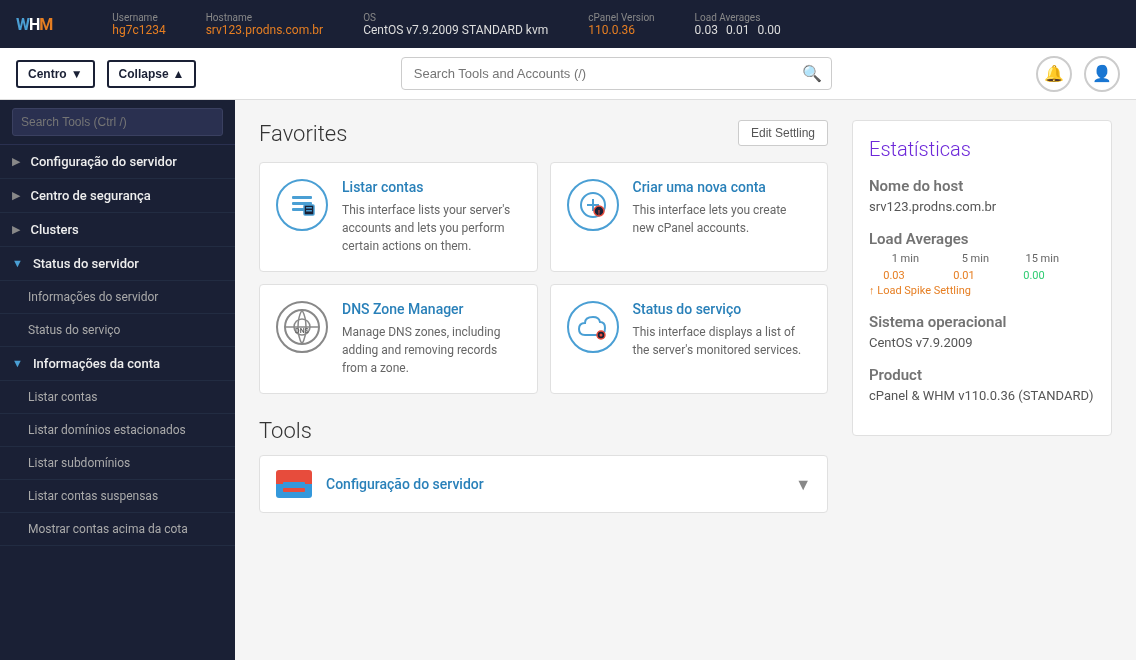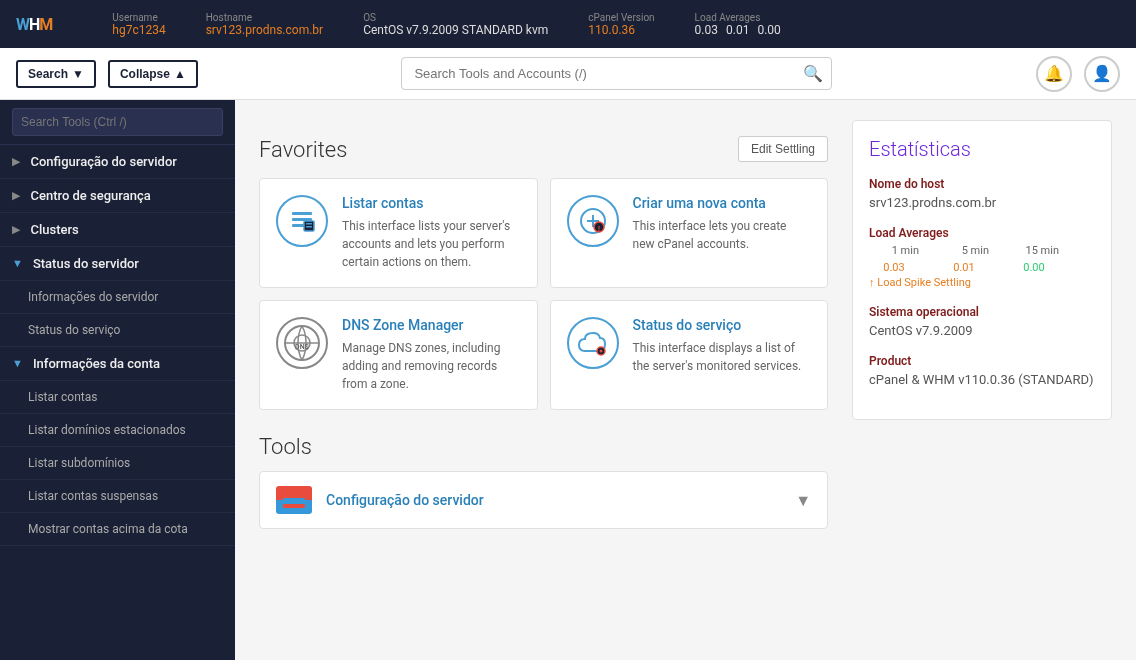--- a/index.html
+++ b/index.html
@@ -111,21 +111,20 @@
       background: #f5f5f5;
       display: flex; gap: 24px;
     }
     .content-main { flex: 1; }
     .content-sidebar { width: 260px; flex-shrink: 0; }
 
     
     .section-header {
       display: flex; align-items: center; justify-content: space-between;
       margin-bottom: 16px;
-      margin-top: 16px;
     }
     .section-title { font-size: 22px; font-weight: 300; color: #333; }
     .btn-edit-favorites {
       border: 1px solid #ccc; background: #fff; color: #555;
       padding: 5px 12px; border-radius: 3px; cursor: pointer; font-size: 12px;
     }
     .favorites-grid {
       display: grid; grid-template-columns: 1fr 1fr; gap: 12px;
       margin-bottom: 24px;
     }
@@ -159,21 +158,21 @@
     .tools-card h3 { font-size: 14px; font-weight: 500; color: #2980b9; }
     .tools-card .tools-expand { margin-left: auto; color: #888; font-size: 16px; }
 
     
     .stats-panel {
       background: #fff; border: 1px solid #e0e0e0; border-radius: 4px;
       padding: 16px;
     }
     .stats-title { font-size: 20px; font-weight: 300; color: #6d28d9; margin-bottom: 16px; }
     .stat-group { margin-bottom: 16px; }
-    .stat-label { font-size: 12px; font-weight: 600; color: #7f1d1d; margin-bottom: 4px; }
+    .stat-label { font-size: 15px; font-weight: 600; color: #737373; margin-bottom: 4px; }
     .stat-value { font-size: 13px; color: #555; }
     .load-row { display: flex; gap: 20px; margin-bottom: 2px; }
     .load-header { display: flex; gap: 20px; margin-bottom: 4px; }
     .load-col { width: 50px; text-align: right; font-size: 11px; color: #666; }
     .load-num { text-align: center; }
     .load-num.orange { color: #e67e22; }
     .load-num.green { color: #2ecc71; }
     .load-spike { font-size: 11px; color: #e67e22; margin-top: 2px; }
 
     
@@ -211,21 +210,21 @@
         <span class="load-val">0.03</span>
         <span class="load-val">0.01</span>
         <span class="load-val">0.00</span>
       </div>
     </div>
   </div>
 </div>
 
 <div class="second-bar">
   <button class="btn-expand">
-    <span>Search</span>
+    <span>Centro</span>
     <span>▼</span>
   </button>
   <button class="btn-collapse">
     <span>Collapse</span>
     <span>▲</span>
   </button>
   <div class="search-bar-container">
     <div class="search-bar">
       <input type="text" placeholder="Search Tools and Accounts (/)" style="">
       <button class="search-icon-btn">🔍</button>

